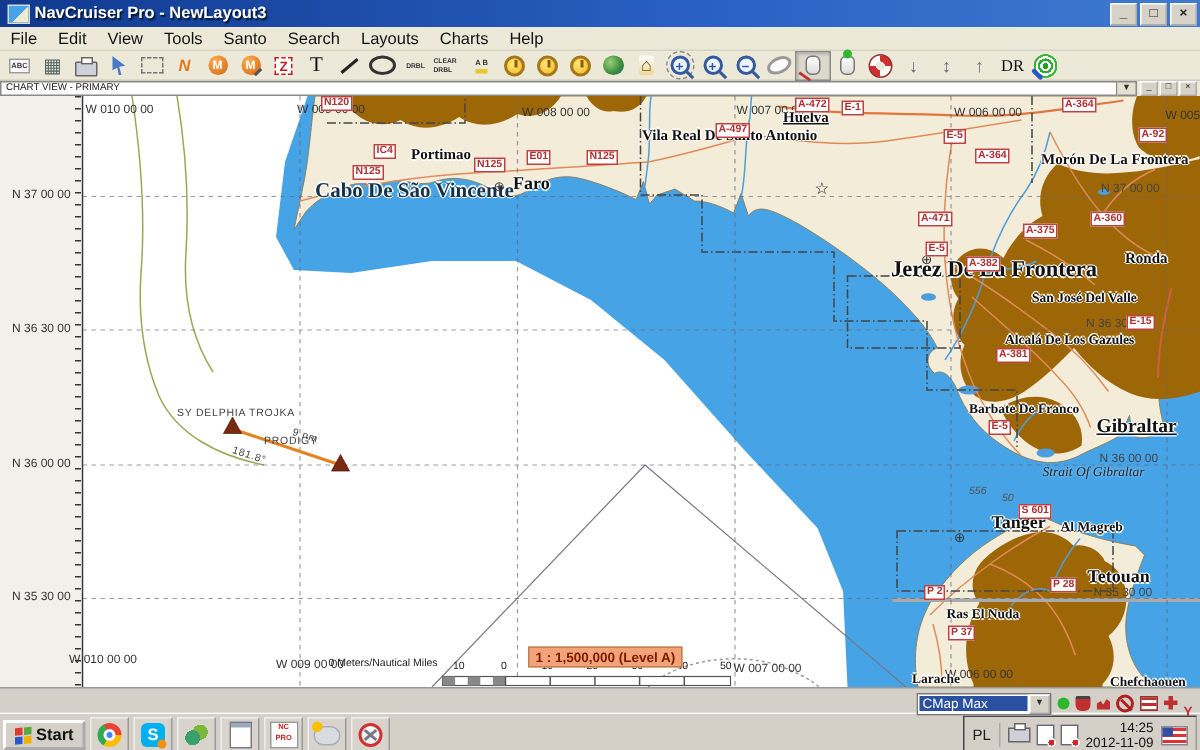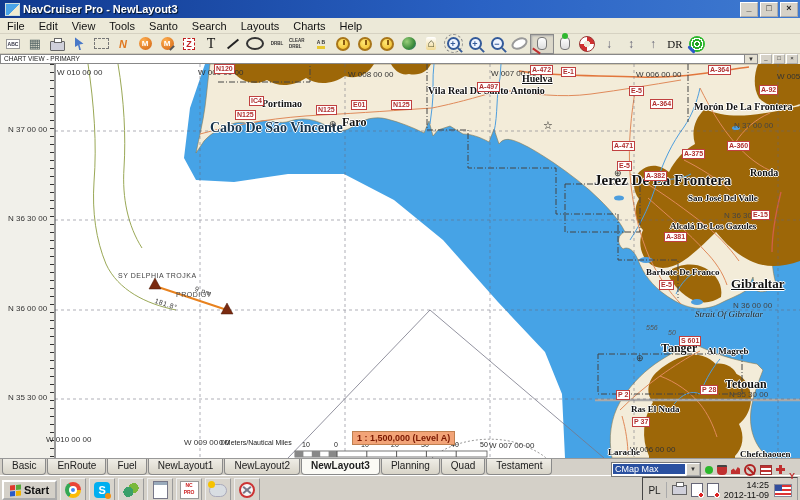--- a/index.html
+++ b/index.html
@@ -423,21 +423,21 @@
         <div class="ml geo" style="left: 489px; top: 377px;">W 007 00 00</div>
         <div class="ml geo" style="left: 630px; top: 381px;">W 006 00 00</div>
         <div class="ml units" style="left: 219px; top: 375px;">0 Meters/Nautical Miles</div>
         <div class="ml tick" style="left: 302px; top: 377px;">10</div>
         <div class="ml tick" style="left: 334px; top: 377px;">0</div>
         <div class="ml tick" style="left: 361px; top: 377px;">10</div>
         <div class="ml tick" style="left: 391px; top: 377px;">20</div>
         <div class="ml tick" style="left: 421px; top: 377px;">30</div>
         <div class="ml tick" style="left: 451px; top: 377px;">40</div>
         <div class="ml tick" style="left: 480px; top: 377px;">50</div>
-        <div class="ml city halo" style="left: 262px; top: 34px; text-align: center;">Portimao</div>
+        <div class="ml city halo" style="left: 274px; top: 34px; text-align: center;">Portimao</div>
         <div class="ml city-lg halo" style="left: 342px; top: 51px;">Faro</div>
         <div class="ml city halo" style="left: 522px; top: 9px; text-decoration: underline;">Huelva</div>
         <div class="ml city-md halo" style="left: 428px; top: 21px;">Vila Real De Santo Antonio</div>
         <div class="ml city-xl halo" style="left: 594px; top: 108px;">Jerez De La Frontera</div>
         <div class="ml city halo" style="left: 750px; top: 103px;">Ronda</div>
         <div class="ml city-md halo" style="left: 694px; top: 37px;">Morón De La Frontera</div>
         <div class="ml city-sm halo" style="left: 688px; top: 129px;">San José Del Valle</div>
         <div class="ml city-sm halo" style="left: 670px; top: 157px;">Alcalá De Los Gazules</div>
         <div class="ml city-sm halo" style="left: 646px; top: 203px;">Barbate De Franco</div>
         <div class="ml city-gib halo" style="left: 731px; top: 212px;">Gibraltar</div>
@@ -482,31 +482,20 @@
         <div class="ml road" style="left: 659px; top: 216px;">E-5</div>
         <div class="ml road" style="left: 679px; top: 272px;">S 601</div>
         <div class="ml road" style="left: 700px; top: 321px;">P 28</div>
         <div class="ml road" style="left: 616px; top: 326px;">P 2</div>
         <div class="ml road" style="left: 632px; top: 353px;">P 37</div>
       </div>
     <div class="scale-ratio">1 : 1,500,000 (Level A)</div>
   </div>
 
   <div class="tabbar">
-    <div id="tabs" style="display:flex;">
-        <div class="tab">Basic</div>
-        <div class="tab">EnRoute</div>
-        <div class="tab">Fuel</div>
-        <div class="tab">NewLayout1</div>
-        <div class="tab">NewLayout2</div>
-        <div class="tab active">NewLayout3</div>
-        <div class="tab">Planning</div>
-        <div class="tab">Quad</div>
-        <div class="tab">Testament</div>
-      </div>
     <div class="tb-right">
       <div class="cmap">
         <span class="cmap-val">CMap Max</span>
         <span class="cmap-btn">▼</span>
       </div>
       <span id="status-icons"><span class="sic s-dot"></span><span class="sic s-pot"></span><span class="sic s-phone"></span><span class="sic s-ban"></span><span class="sic s-grill"></span><span class="sic s-plus"></span><span class="sic s-ant"></span></span>
     </div>
   </div>
 
   <div class="taskbar">

